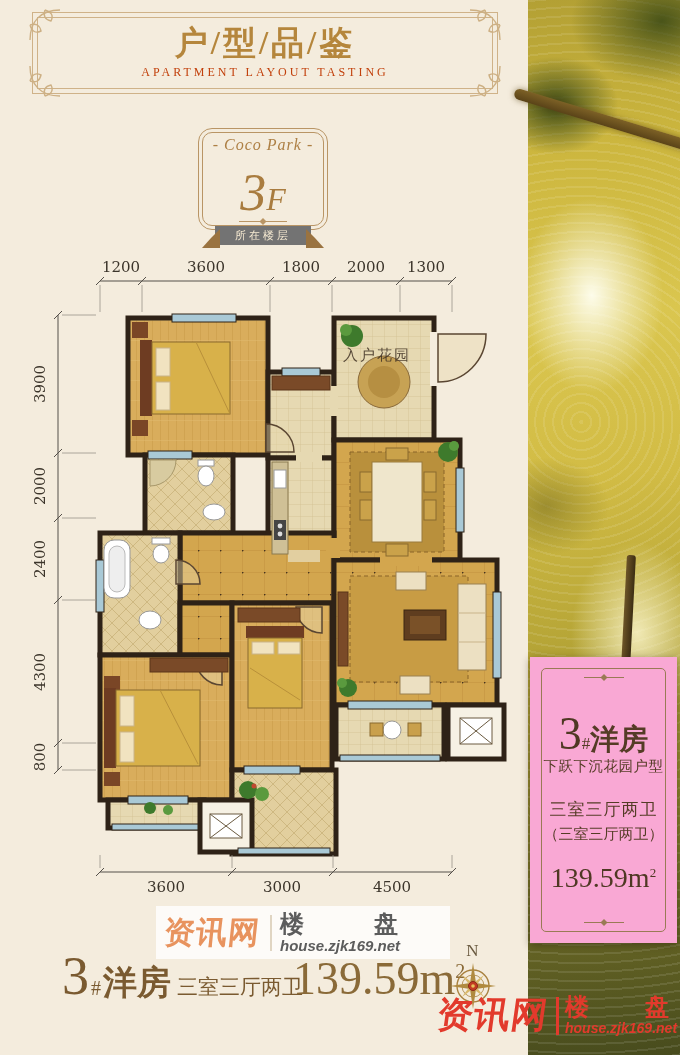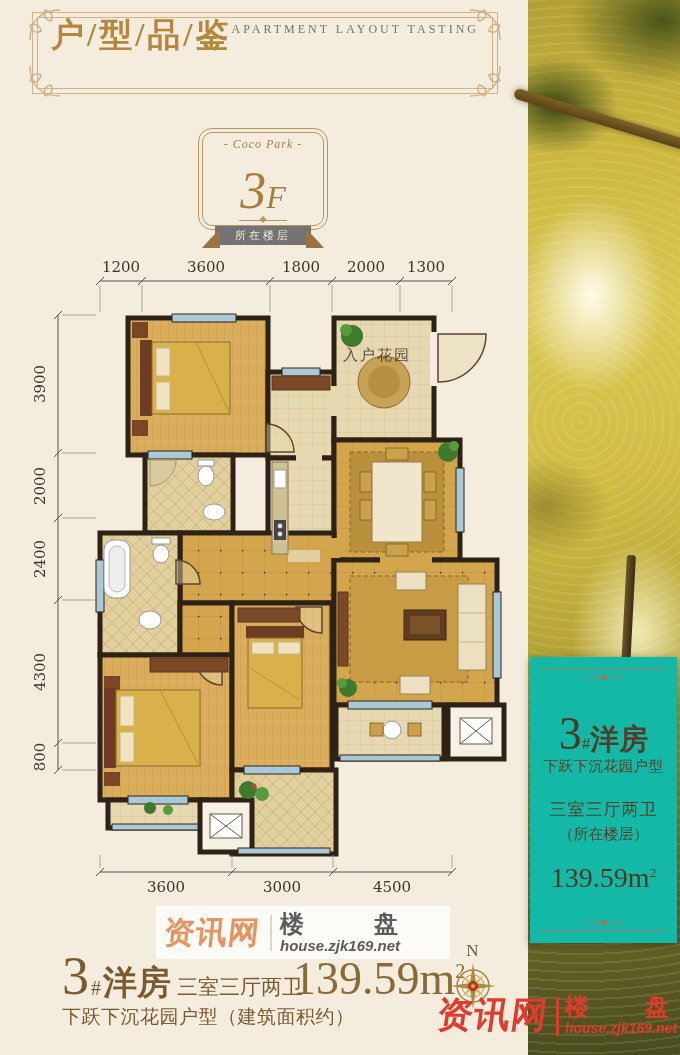--- a/index.html
+++ b/index.html
@@ -32,40 +32,40 @@
     background:linear-gradient(90deg,#6d5527,#3c2d13); transform:rotate(3deg); border-radius:3px;
   }
 
   
   .frame {
     position:absolute; left:32px; top:12px; width:466px; height:82px; z-index:2;
     border:1px solid #cfb288; padding:4px;
   }
   .frame-inner {
     width:100%; height:100%; border:1px solid #cfb288;
-    display:flex; flex-direction:row; justify-content:center;
+    display:flex; flex-direction:column; align-items:center; justify-content:center;
   }
   .frame-title { font-size:33px; font-weight:bold; color:#b5863c; letter-spacing:3px; line-height:1.05; }
-  .frame-sub { font-size:12px; color:#737373; letter-spacing:3px; margin-top:4px; }
+  .frame-sub { font-size:12px; color:#c2410c; letter-spacing:3px; margin-top:4px; }
   .curl { position:absolute; width:34px; height:34px; z-index:3; }
   .curl.tl { left:-6px; top:-6px; }
   .curl.tr { right:-6px; top:-6px; transform:scaleX(-1); }
   .curl.bl { left:-6px; bottom:-6px; transform:scaleY(-1); }
   .curl.br { right:-6px; bottom:-6px; transform:scale(-1,-1); }
 
   
   .badge {
     position:absolute; left:198px; top:128px; width:130px; height:102px; z-index:2;
     border:1px solid #b99565; border-radius:14px; padding:3px;
   }
   .badge-inner {
     width:100%; height:100%; border:1px solid #b99565; border-radius:10px;
     display:flex; flex-direction:column; align-items:center; justify-content:center; color:#ad7f44;
   }
-  .badge-top { font-size:12px; font-style:italic; letter-spacing:1px; }
+  .badge-top { font-size:16px; font-style:italic; letter-spacing:1px; }
   .badge-floor { line-height:.95; margin-top:14px; }
   .badge-floor .f3 { font-size:52px; font-style:italic; color:#a97c3f; }
   .badge-floor .ff { font-size:32px; font-style:italic; color:#a97c3f; }
   .orn { position:relative; width:48px; height:1px; background:#b99565; margin-top:4px; }
   .orn::after { content:""; position:absolute; left:50%; top:-2.5px; width:5px; height:5px;
     background:#b99565; transform:translateX(-50%) rotate(45deg); }
   .ribbon {
     position:absolute; left:215px; top:226px; width:96px; height:19px; z-index:3;
     background:#737373; display:flex; align-items:center; justify-content:center;
     color:#f6ead2; font-size:11px; letter-spacing:3px;
@@ -75,21 +75,21 @@
   .ribbon::after { right:-13px; border-right-color:transparent; border-top-color:transparent; border-bottom-width:10px;}
 
   
   svg.plan { position:absolute; left:0; top:0; width:680px; height:1055px; z-index:1; }
   .dimtxt { font-family:"DejaVu Serif","Liberation Serif",serif; font-size:15px; fill:#3c352b; }
   .roomtxt { font-size:15px; fill:#403225; letter-spacing:2px; opacity:.85; }
 
   
   .card {
     position:absolute; left:530px; top:657px; width:147px; height:286px; z-index:2;
-    background:#14b8a6; box-shadow:0 2px 8px rgba(40,30,10,.45); padding:11px;
+    background:#f9a8d4; box-shadow:0 2px 8px rgba(40,30,10,.45); padding:11px;
   }
   .card-inner {
     position:relative; width:100%; height:100%; border:1px solid #9a7a55; border-radius:5px;
     display:flex; flex-direction:column; align-items:center; color:#553c26; padding-top:42px;
   }
   .card-orn { position:relative; width:40px; height:1px; background:#9a7a55; }
   .card-orn::after { content:""; position:absolute; left:50%; top:-2.5px; width:5px; height:5px;
     background:#9a7a55; transform:translateX(-50%) rotate(45deg); }
   .card-orn.top { position:absolute; top:8px; left:50%; transform:translateX(-50%); }
   .card-orn.bot { position:absolute; bottom:8px; left:50%; transform:translateX(-50%); }
@@ -369,21 +369,21 @@
       <text class="dimtxt" x="392" y="892">4500</text>
     </g>
   </svg>
 
   <div class="card">
     <div class="card-inner">
       <div class="card-orn top"></div>
       <div class="card-title"><span class="n">3</span><span class="h">#</span><span class="t">洋房</span></div>
       <div class="card-sub">下跃下沉花园户型</div>
       <div class="card-rooms">三室三厅两卫</div>
-      <div class="card-note">（所在楼层）</div>
+      <div class="card-note">（三室三厅两卫）</div>
       <div class="card-area"><span>139.59m</span><sup>2</sup></div>
       <div class="card-orn bot"></div>
     </div>
   </div>
 
   <div class="wm-gray">
     <span class="brand">资讯网</span>
     <span class="bar"></span>
     <span class="wm-col">
       <span class="words">
@@ -394,21 +394,20 @@
     </span>
   </div>
 
   <div class="unit">
     <div class="unit-row1">
       <span class="n">3</span>
       <span class="h">#</span>
       <span class="t">洋房</span>
       <span class="r">三室三厅两卫</span>
     </div>
-    <div class="unit-row2">下跃下沉花园户型（建筑面积约）</div>
   </div>
   <div class="unit-area"><span>139.59m</span><sup>2</sup></div>
 
   <div class="compass">
     <div class="n">N</div>
     <svg width="50" height="50" viewBox="0 0 50 50">
       <circle cx="25" cy="25" r="16" fill="none" stroke="#a8813f" stroke-width="1.4"></circle>
       <circle cx="25" cy="25" r="11" fill="none" stroke="#a8813f" stroke-width=".8"></circle>
       <path d="M25 2 L28 22 L48 25 L28 28 L25 48 L22 28 L2 25 L22 22 Z" fill="#b08a3f"></path>
       <path d="M25 9 L27 23 L41 25 L27 27 L25 41 L23 27 L9 25 L23 23 Z" fill="#d8b86a" transform="rotate(45 25 25)"></path>

